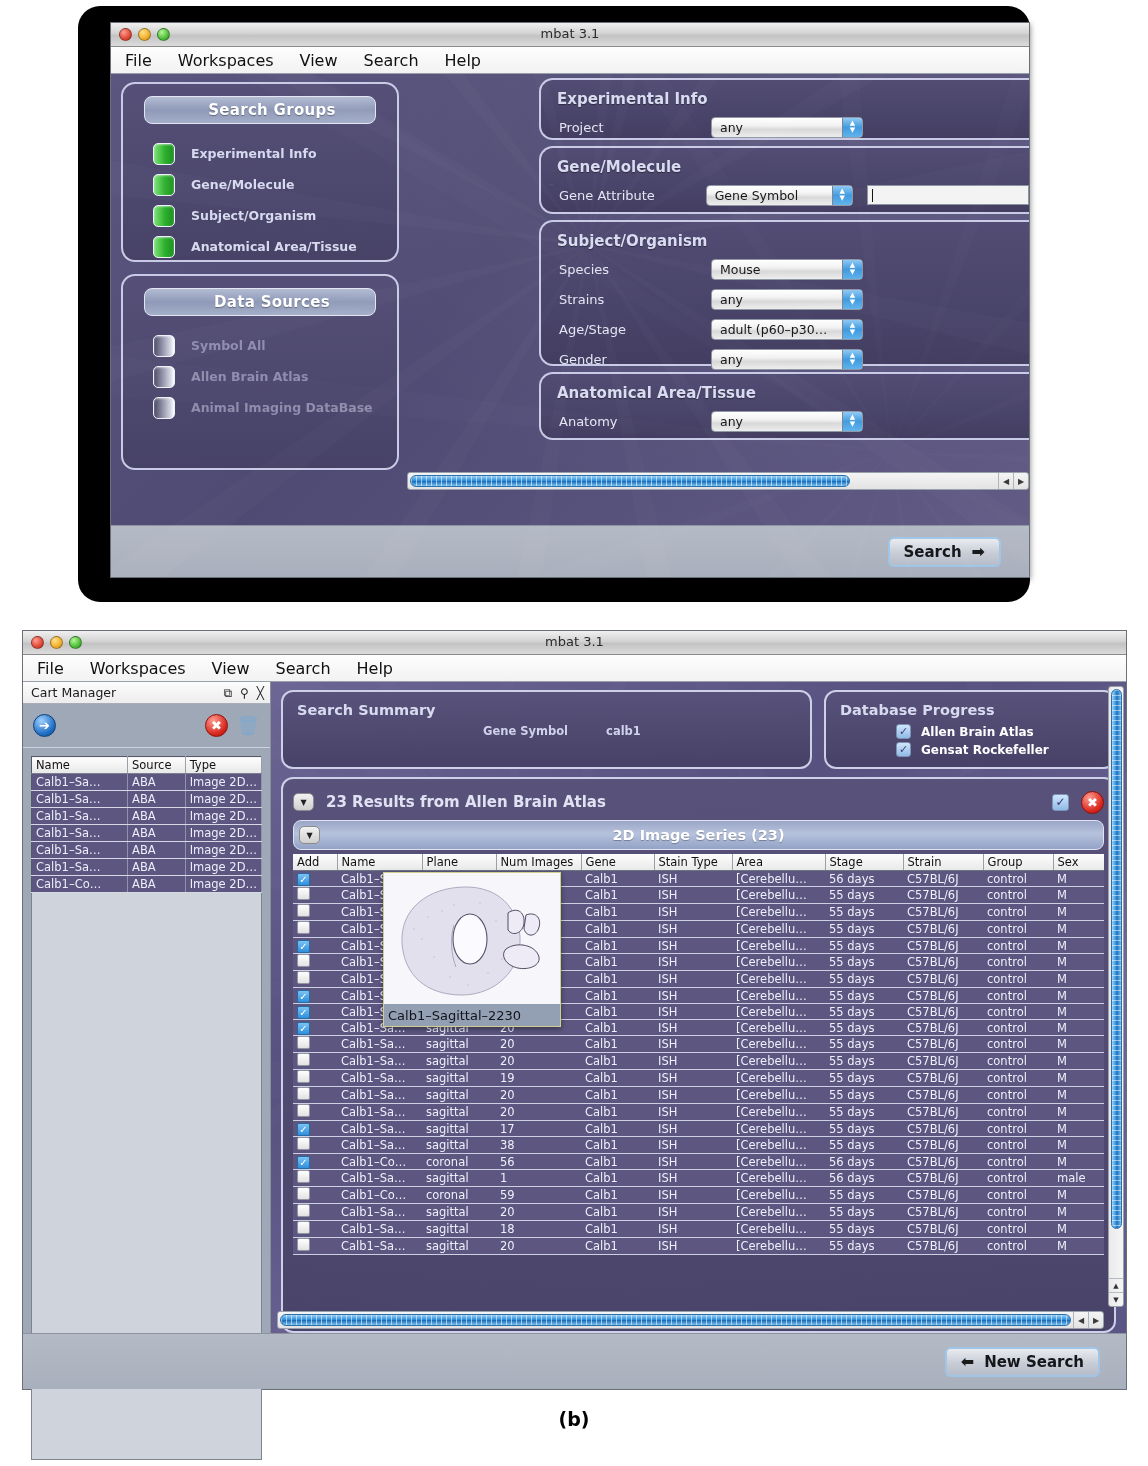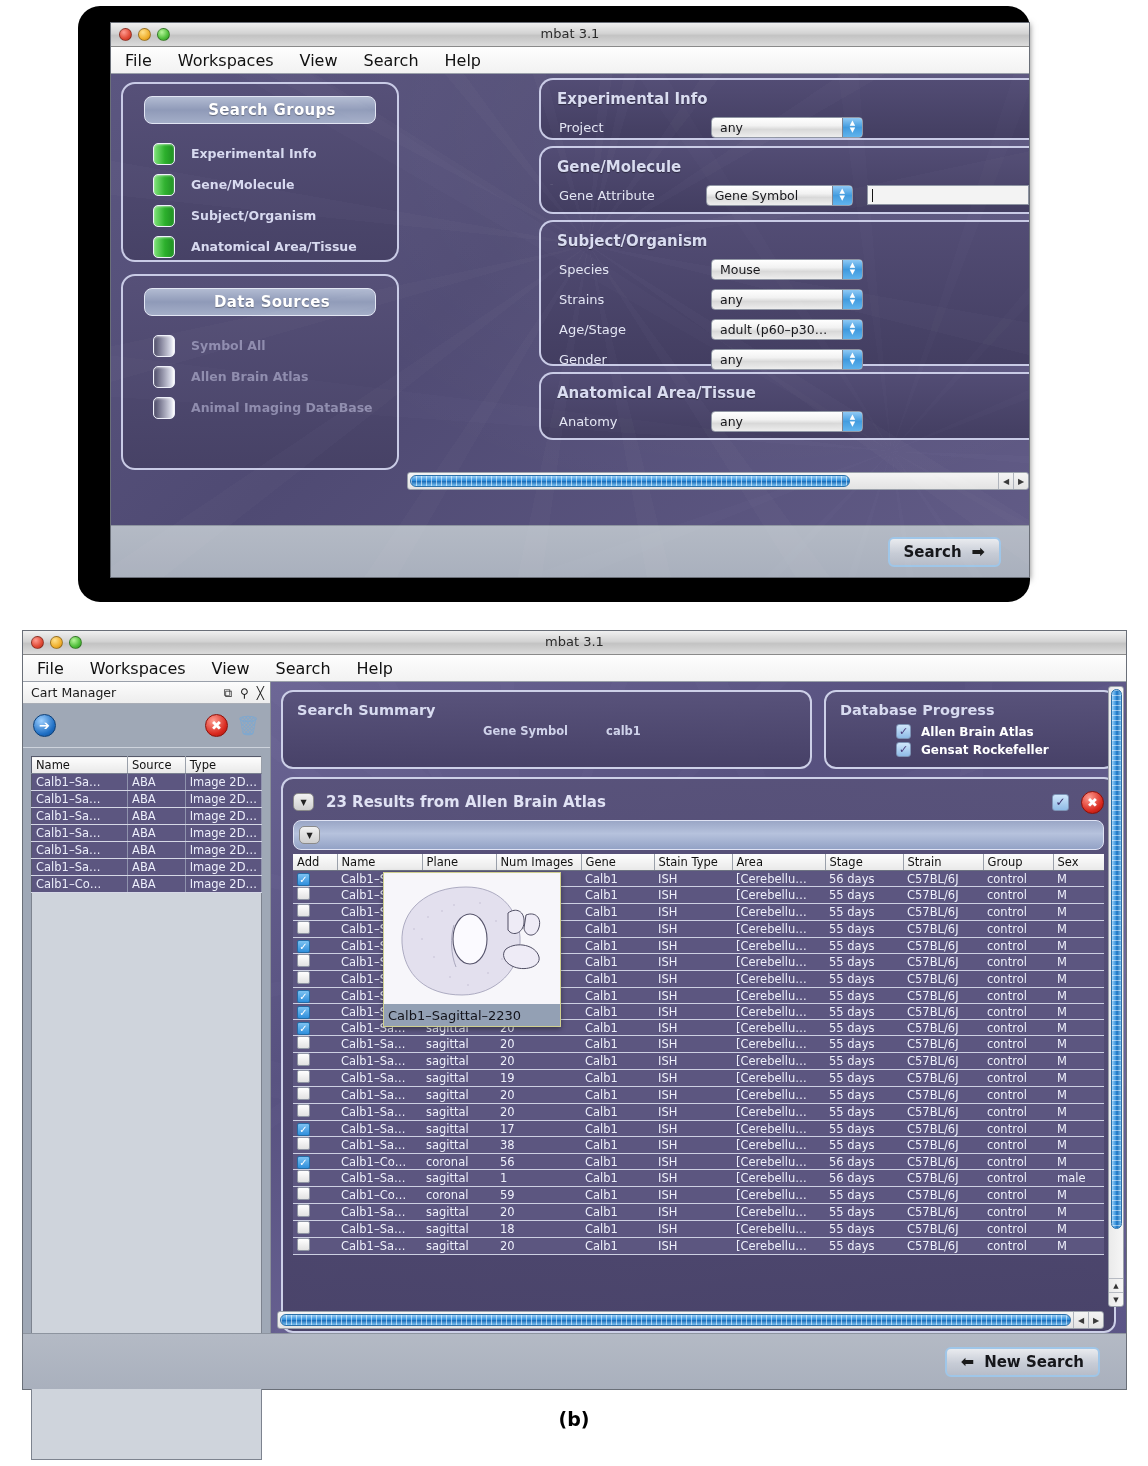--- a/index.html
+++ b/index.html
@@ -610,20 +610,21 @@
             <span class="discl">▼</span>
             <span class="rb-title">23 Results from Allen Brain Atlas</span>
             <span class="rb-actions">
               <span class="chk-blue">✓</span>
               <span class="circ circ-red">✖</span>
             </span>
           </div>
 
           <div class="seriesbar">
             <span class="discl">▼</span>
+            <span class="stitle">2D Image Series (23)</span>
           </div>
 
           <div class="tblwrap">
             <table class="res-tbl">
               <colgroup>
                 <col style="width:44px">
                   <col style="width:85px">
                   <col style="width:74px">
                 <col style="width:85px">
                   <col style="width:73px">

